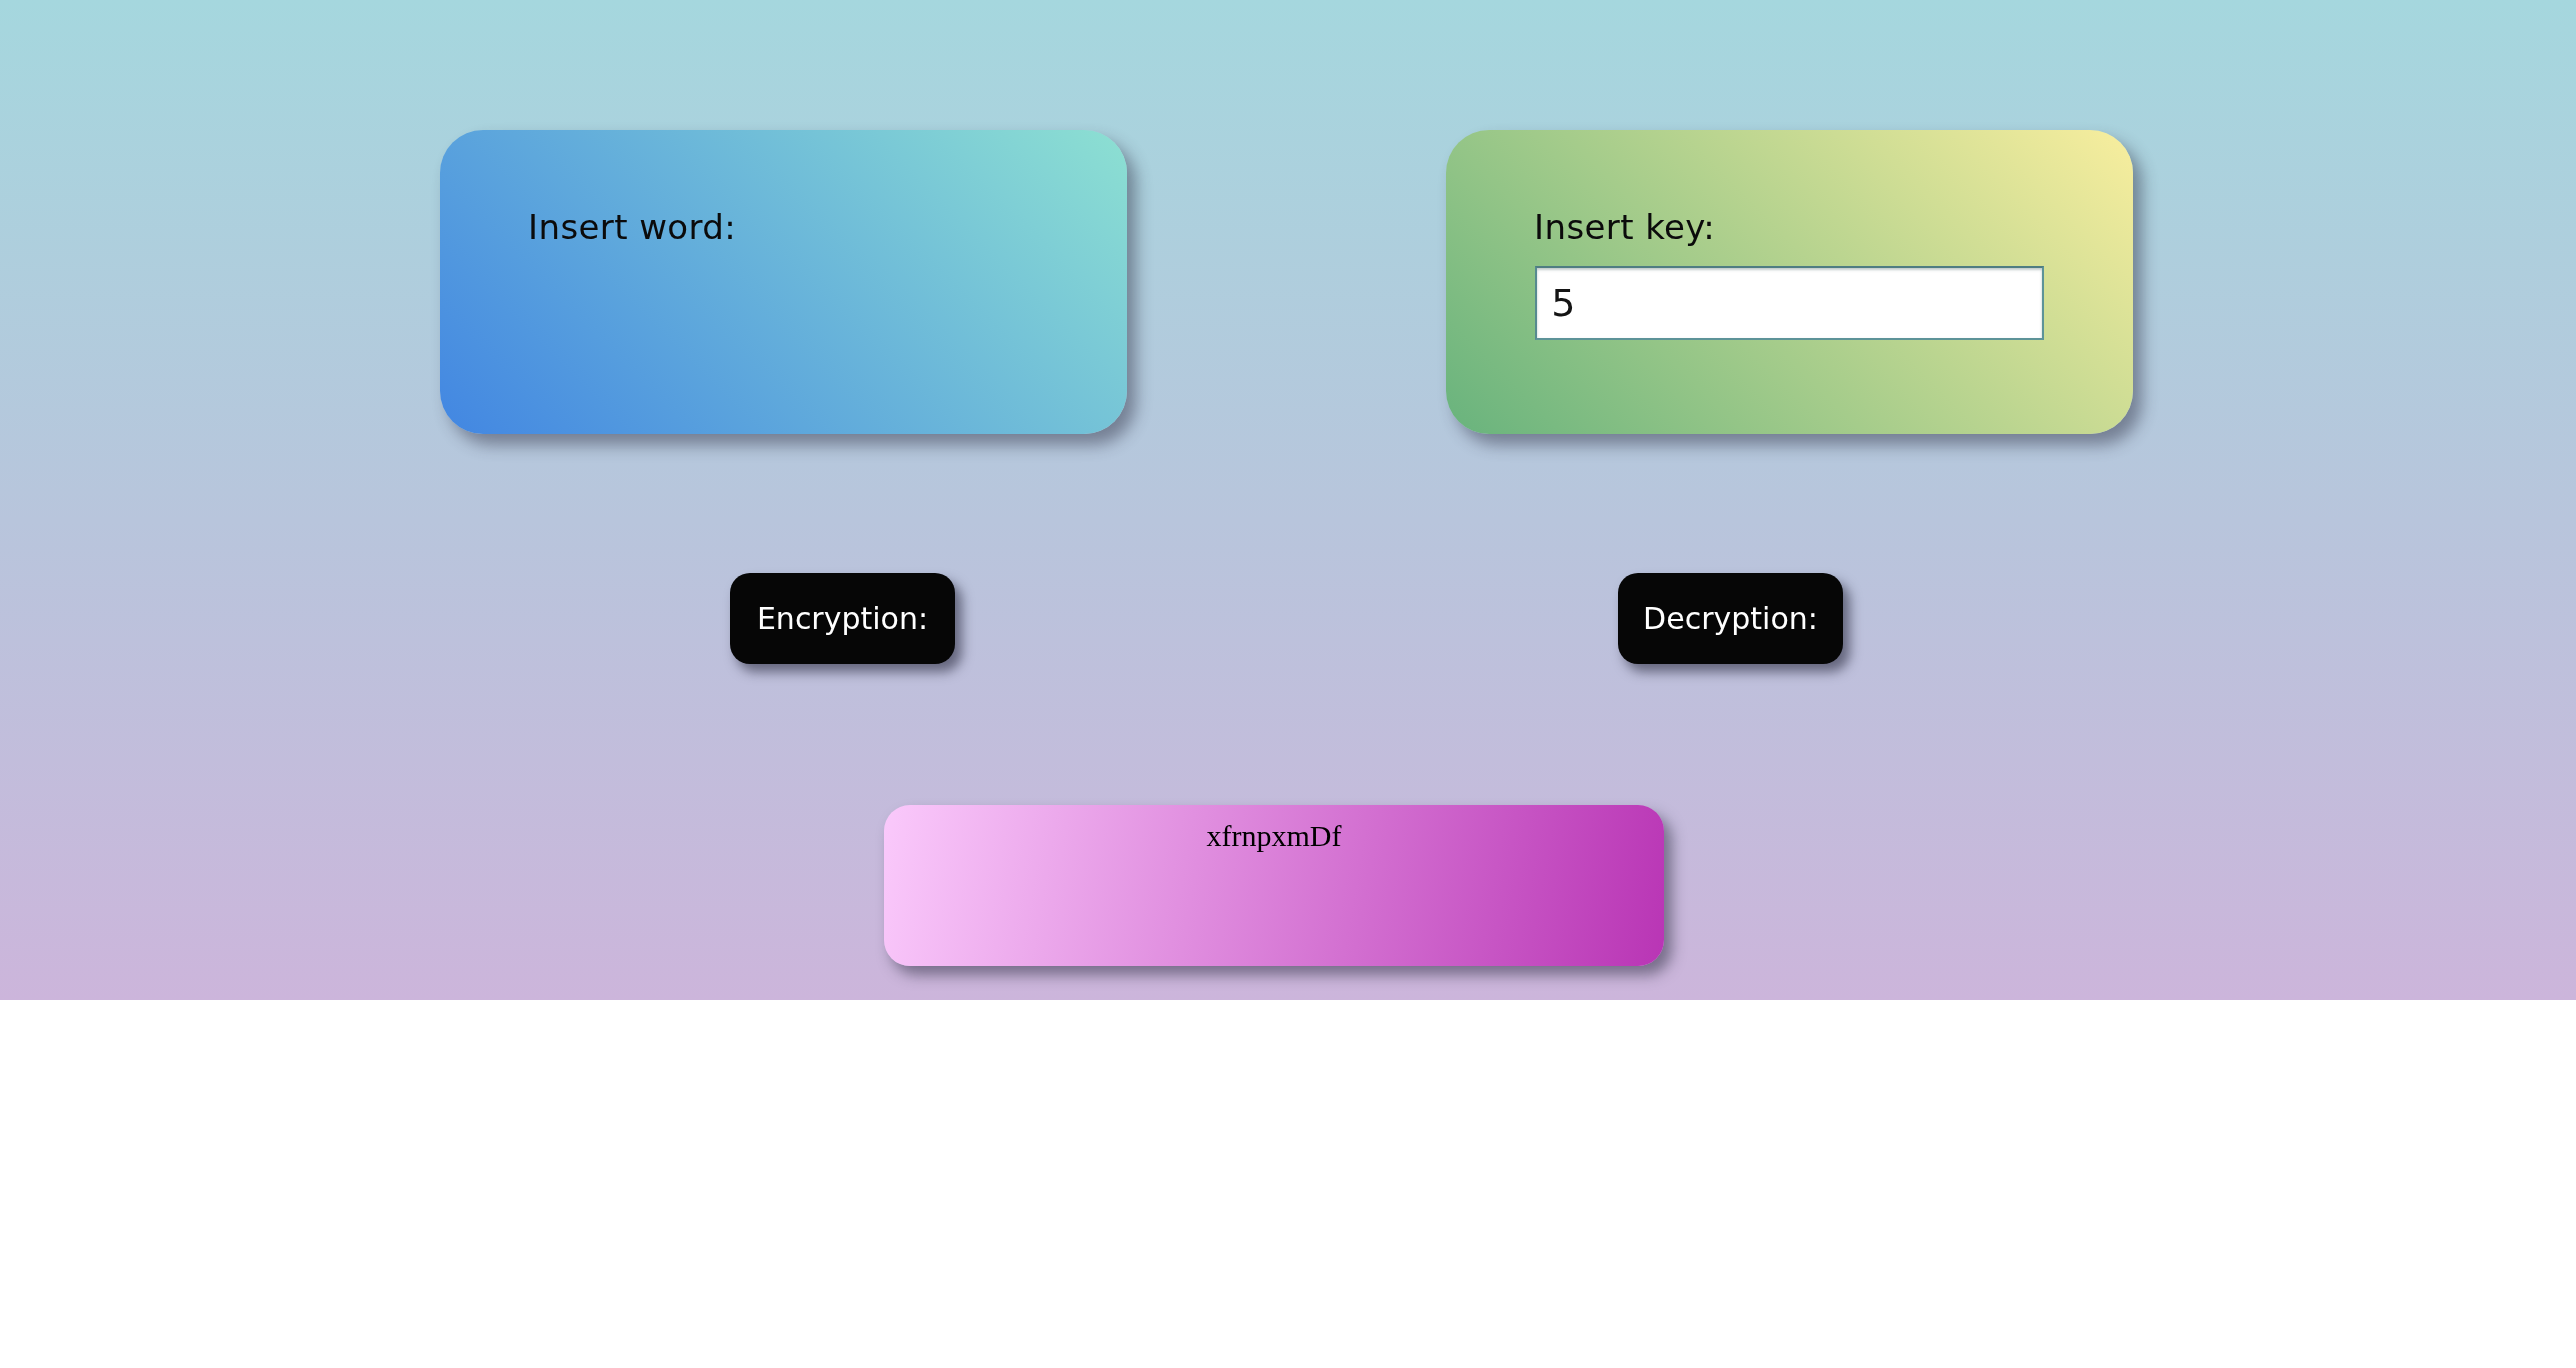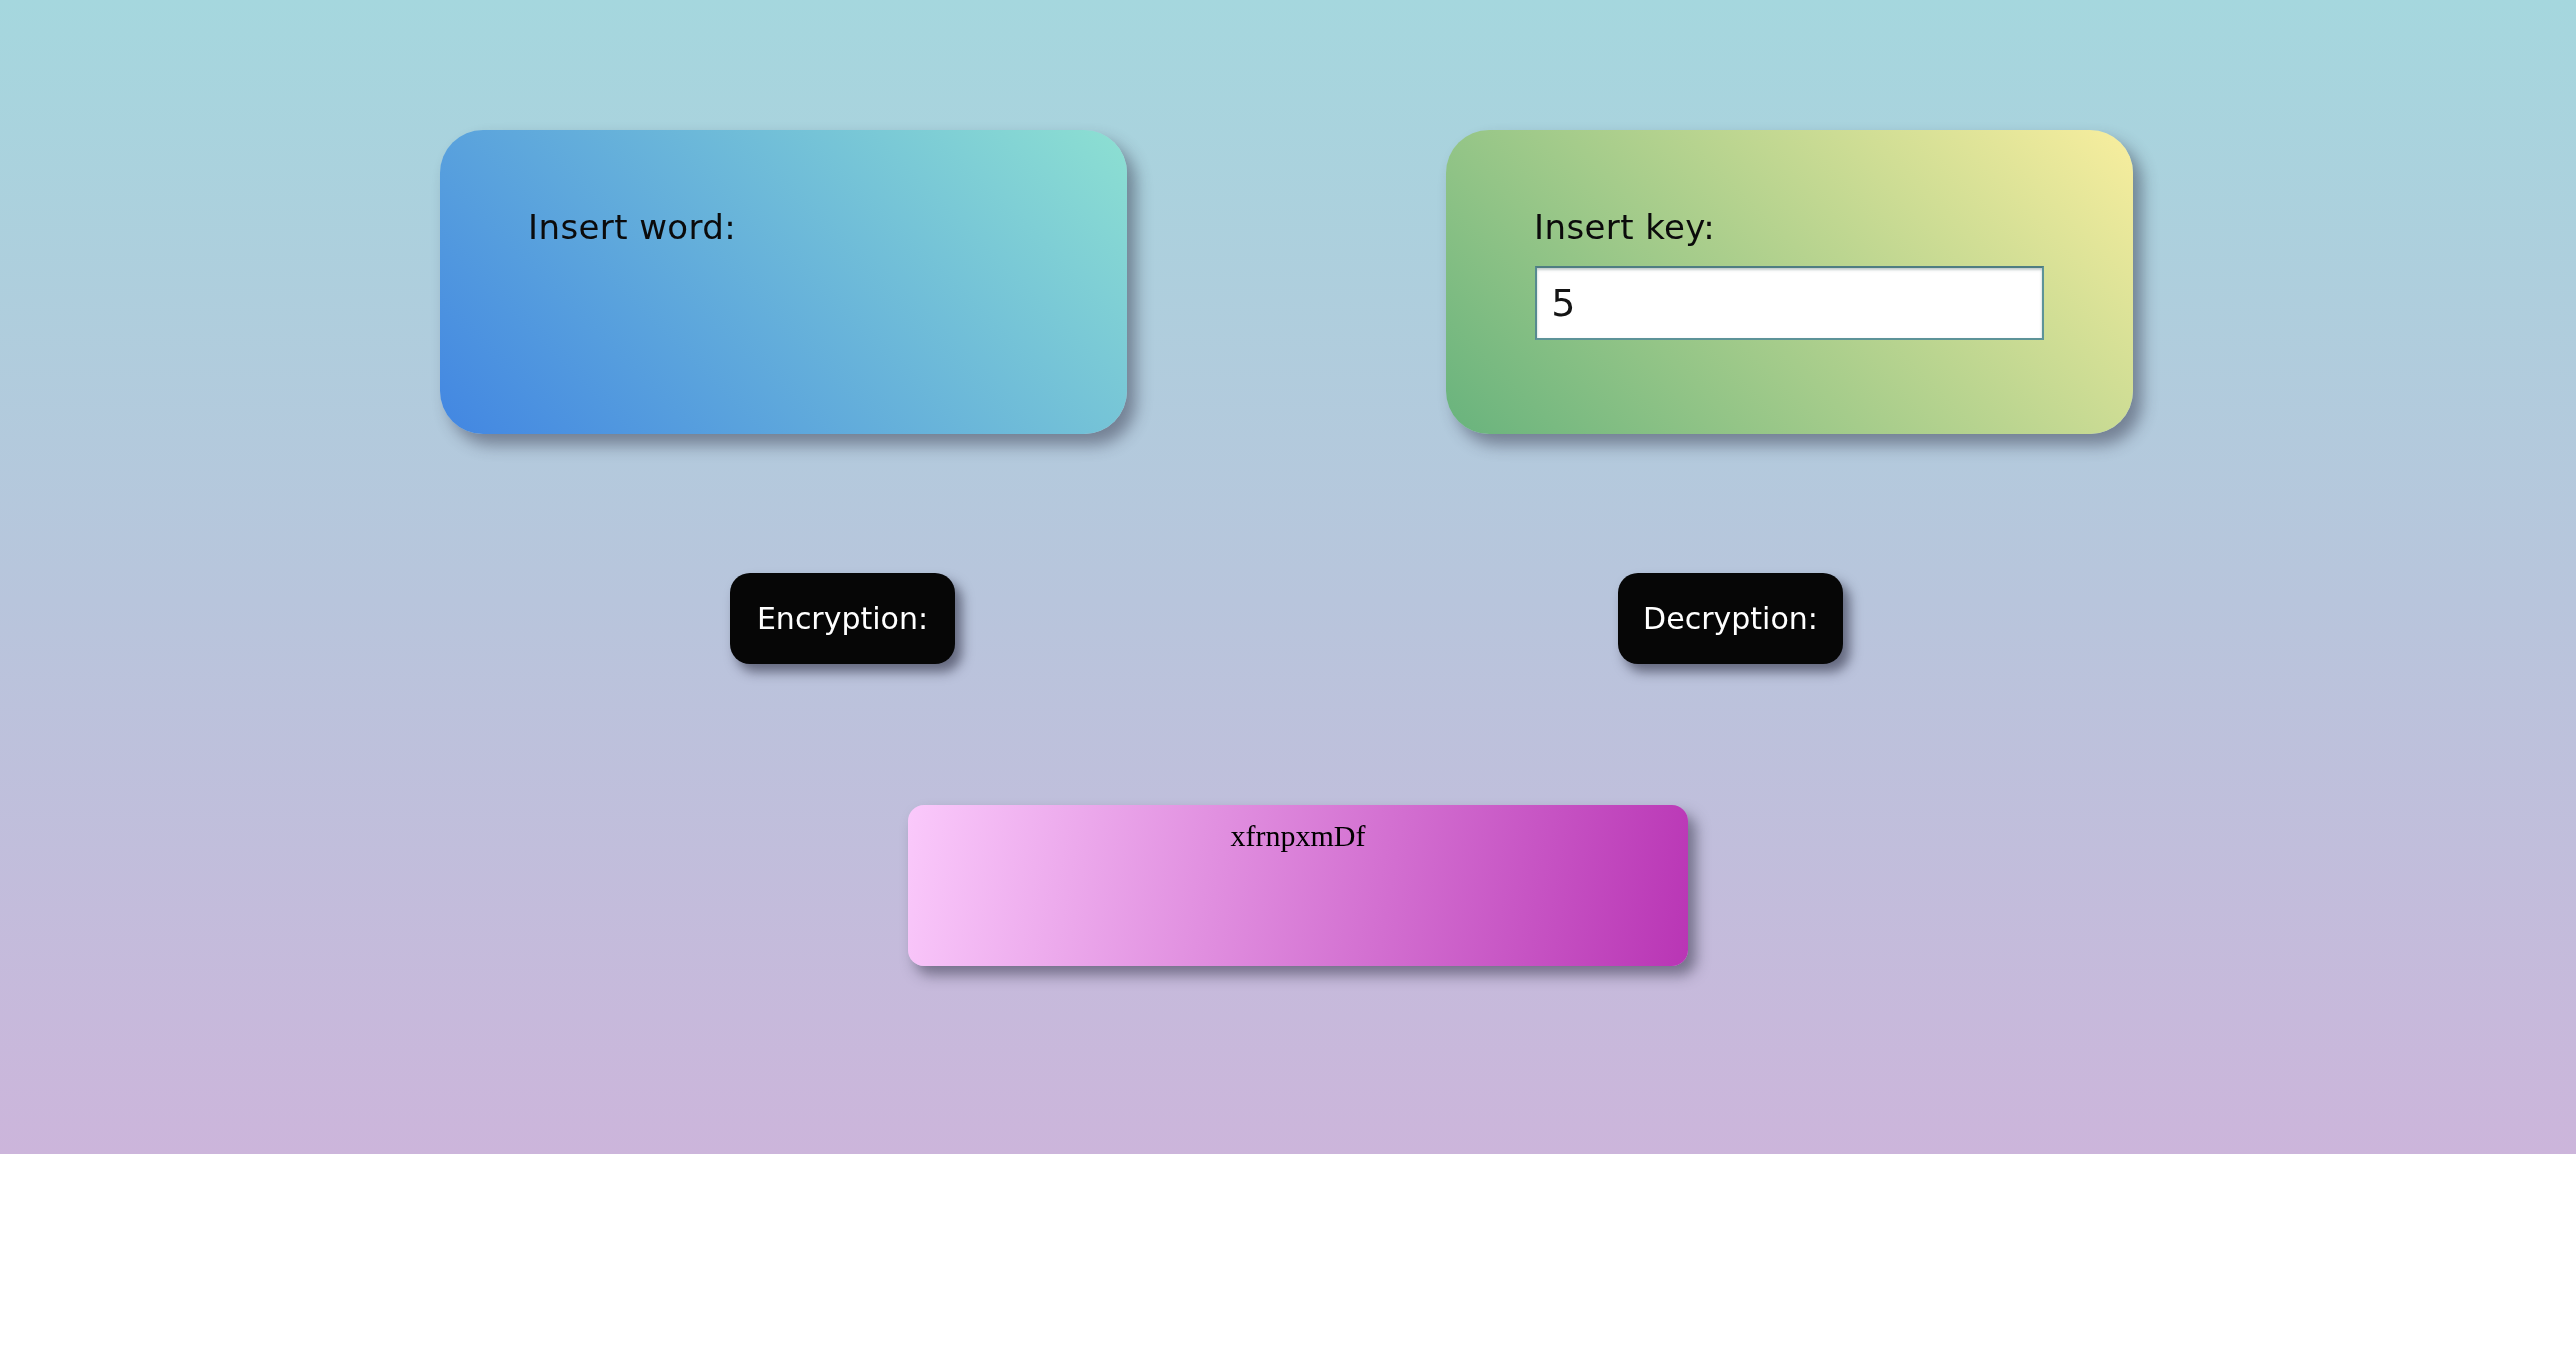--- a/index.html
+++ b/index.html
@@ -1,21 +1,21 @@
 <!DOCTYPE html>
 <html style="font-size:14.3px"><head>
 <meta charset="utf-8">
 <style>
   html, body { margin: 0; padding: 0; }
   body { font-family: "DejaVu Sans", sans-serif; }
 
   .stage {
     position: relative;
     width: 2576px;
-    height: 1154px;
+    height: 1000px;
     overflow: hidden;
     background: linear-gradient(180deg, #a5d7de 0%, #b8c5dc 52%, #ccb5db 100%);
   }
 
   .card {
     position: absolute;
     width: 687px;
     height: 304px;
     border-radius: 43px;
     box-shadow: 9px 10.7px 16px rgba(40, 40, 60, 0.45);
@@ -74,26 +74,26 @@
     align-items: center;
     justify-content: center;
     box-shadow: 6.3px 8px 11.6px rgba(30, 30, 50, 0.55);
     cursor: pointer;
   }
   .btn-encrypt { left: 730px; top: 573px; }
   .btn-decrypt { left: 1618px; top: 573px; }
 
   .result-panel {
     position: absolute;
-    left: 908px;
+    left: 884px;
     top: 805px;
     width: 780px;
     height: 161px;
     box-sizing: border-box;
-    border-radius: 16px;
+    border-radius: 26px;
     background: linear-gradient(100deg, #fac9fb 0%, #b935b5 100%);
     box-shadow: 7.2px 9px 13.4px rgba(40, 40, 60, 0.5);
     text-align: center;
     padding-top: 14.3px;
   }
   .result-text {
     font-family: "Liberation Serif", serif;
     font-size: 30px;
     color: #000000;
   }

